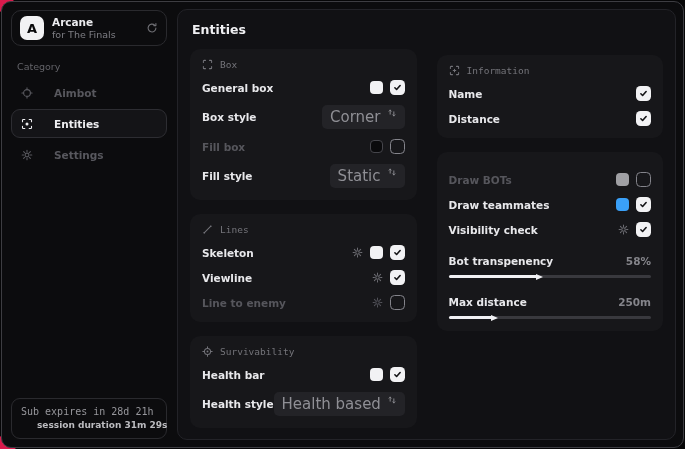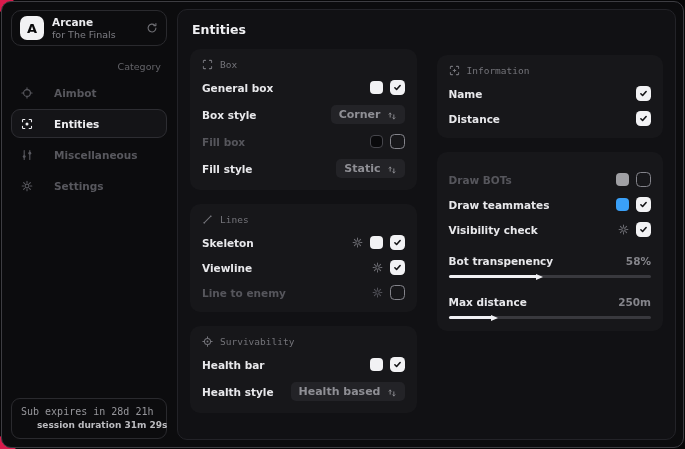--- a/index.html
+++ b/index.html
@@ -22,21 +22,21 @@
   
   .sidebar{width:160px;display:flex;flex-direction:column;box-sizing:border-box;padding:1px 2px;}
   .brand{display:flex;align-items:center;gap:8px;border:1px solid #2a2a2e;border-radius:10px;
     padding:5px 8px;height:36px;box-sizing:border-box;}
   .logo{width:24px;height:24px;border-radius:7px;background:#f2f2f4;color:#0a0a0c;
     font-weight:700;font-size:13px;display:flex;align-items:center;justify-content:center;flex:0 0 auto;}
   .brand-text{display:flex;flex-direction:column;line-height:1.25;}
   .brand-title{font-size:10.5px;font-weight:700;color:#ececef;}
   .brand-sub{font-size:9.5px;color:#7f7f85;}
   .brand-icon{margin-left:auto;color:#6f6f74;display:flex;}
-  .cat-label{font-size:9.5px;color:#636368;margin:15px 6px 6px;text-align:right;}
+  .cat-label{font-size:9.5px;color:#636368;margin:15px 6px 6px;}
   .nav-item{display:flex;align-items:center;gap:21px;height:27px;padding:0 9px;border-radius:9px;
     color:#58585e;font-size:10.5px;font-weight:600;border:1px solid transparent;margin-bottom:2px;cursor:default;}
   .nav-item.active{background:#141417;border-color:#2d2d32;color:#eeeef1;}
   .icn{display:inline-flex;align-items:center;justify-content:center;}
   .status-card{margin-top:auto;border:1px solid #2a2a2e;border-radius:9px;padding:7px 9px 8px;}
   .status-l1{font-family:"DejaVu Sans Mono","Liberation Mono",monospace;font-size:10px;color:#97979c;white-space:nowrap;}
   .status-l2{font-size:9px;font-weight:700;color:#bcbcc0;margin-top:3px;white-space:nowrap;padding-left:16px;}
 
   
   .panel{flex:1;margin-left:8px;background:#111114;border:1px solid #232328;border-radius:10px;
@@ -53,22 +53,22 @@
   .row-label{font-size:10.5px;font-weight:600;color:#e8e8eb;white-space:nowrap;}
   .row-disabled .row-label{color:#56565c;}
   .controls{margin-left:auto;display:flex;align-items:center;gap:7px;}
   .row-gear{color:#6e6e74;}
   .row-disabled .row-gear{color:#53535a;}
   .swatch{width:13px;height:13px;border-radius:4px;box-sizing:border-box;flex:0 0 auto;}
   .checkbox{width:15px;height:15px;border-radius:4.5px;box-sizing:border-box;
     display:flex;align-items:center;justify-content:center;flex:0 0 auto;}
   .checkbox.checked{background:#f2f2f4;}
   .checkbox.unchecked{border:1.5px solid #84848b;}
-  .select{display:flex;align-items:flex-end;gap:6px;background:#232327;border-radius:5px;
-    padding:3px 8px;color:#8f8f95;font-size:11px;font-weight:700;white-space:nowrap;}
+  .select{display:flex;align-items:flex-start;gap:6px;background:#232327;border-radius:5px;
+    padding:3px 8px;color:#8f8f95;font-size:15px;font-weight:400;white-space:nowrap;}
   .row-group{margin-top:10px;}
   .row-group .row{margin-top:16px;}
   .slider-value{font-size:10.5px;font-weight:600;color:#85858b;}
   .track{position:relative;height:3px;background:#39393e;border-radius:2px;margin-top:7px;}
   .fill{position:absolute;left:0;top:0;bottom:0;background:#f1f1f4;border-radius:2px;}
   .thumb{position:absolute;top:50%;transform:translate(-2px,-50%);width:0;height:0;
     border-top:3.5px solid transparent;border-bottom:3.5px solid transparent;border-left:7px solid #f1f1f4;}
 </style>
 </head>
 <body>
@@ -107,30 +107,20 @@
             <svg width="12" height="12" viewBox="0 0 12 12" fill="none" stroke="currentColor" stroke-width="1.1" stroke-linecap="round" stroke-linejoin="round">
               <path d="M1.5 3.8V2.3A.8.8 0 0 1 2.3 1.5H3.8M8.2 1.5h1.5a.8.8 0 0 1 .8.8v1.5M10.5 8.2v1.5a.8.8 0 0 1-.8.8H8.2M3.8 10.5H2.3a.8.8 0 0 1-.8-.8V8.2"></path>
               <circle cx="6" cy="6" r="1.5" fill="currentColor" stroke="none"></circle>
             </svg>
           </span>
           <span class="nav-label">Entities</span>
         </div>
         <div class="nav-item">
           <span class="icn">
             <svg width="12" height="12" viewBox="0 0 12 12" fill="none" stroke="currentColor" stroke-width="1.1" stroke-linecap="round" stroke-linejoin="round">
-              <path d="M3.2 1.5v9M8.8 1.5v9"></path>
-              <circle cx="3.2" cy="7.6" r="1.45" fill="currentColor" stroke="none"></circle>
-              <circle cx="8.8" cy="4.2" r="1.45" fill="currentColor" stroke="none"></circle>
-            </svg>
-          </span>
-          <span class="nav-label">Miscellaneous</span>
-        </div>
-        <div class="nav-item">
-          <span class="icn">
-            <svg width="12" height="12" viewBox="0 0 12 12" fill="none" stroke="currentColor" stroke-width="1.1" stroke-linecap="round" stroke-linejoin="round">
               <circle cx="6" cy="6" r="1.9"></circle>
               <path d="M6 1.2v1.5M6 9.3v1.5M1.2 6h1.5M9.3 6h1.5M2.6 2.6l1.1 1.1M8.3 8.3l1.1 1.1M9.4 2.6 8.3 3.7M3.7 8.3 2.6 9.4"></path>
             </svg>
           </span>
           <span class="nav-label">Settings</span>
         </div>
       </nav>
     <div class="status-card">
       <div class="status-l1">Sub expires in 28d 21h</div>
       <div class="status-l2">session duration 31m 29s</div>

